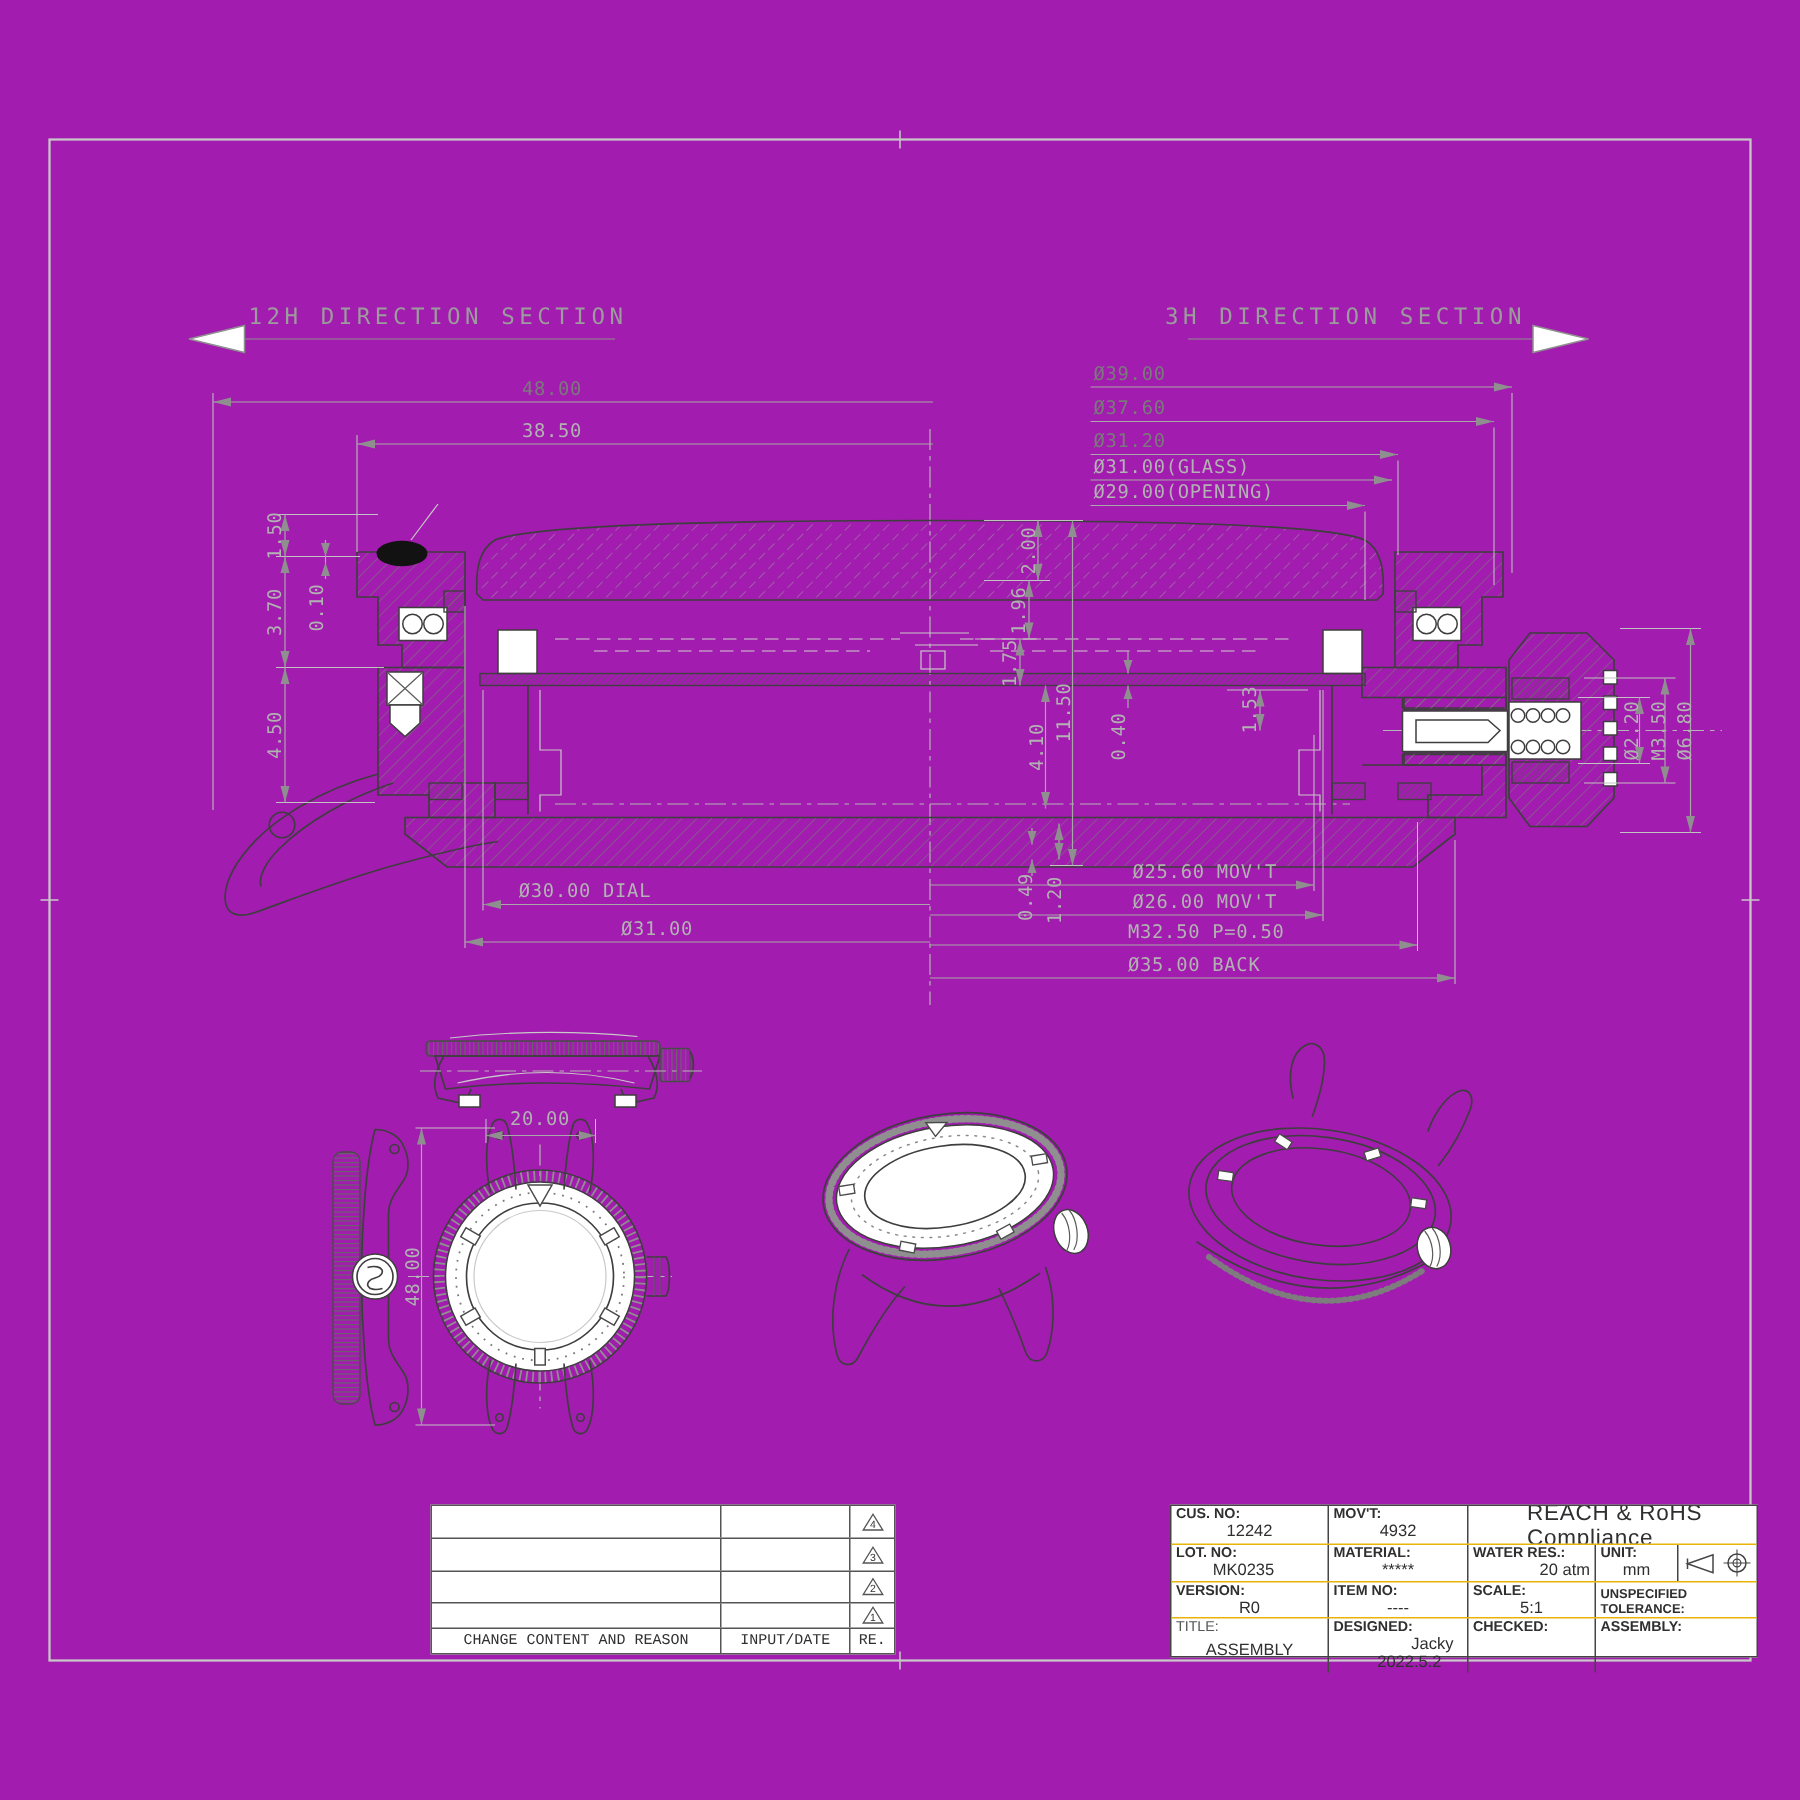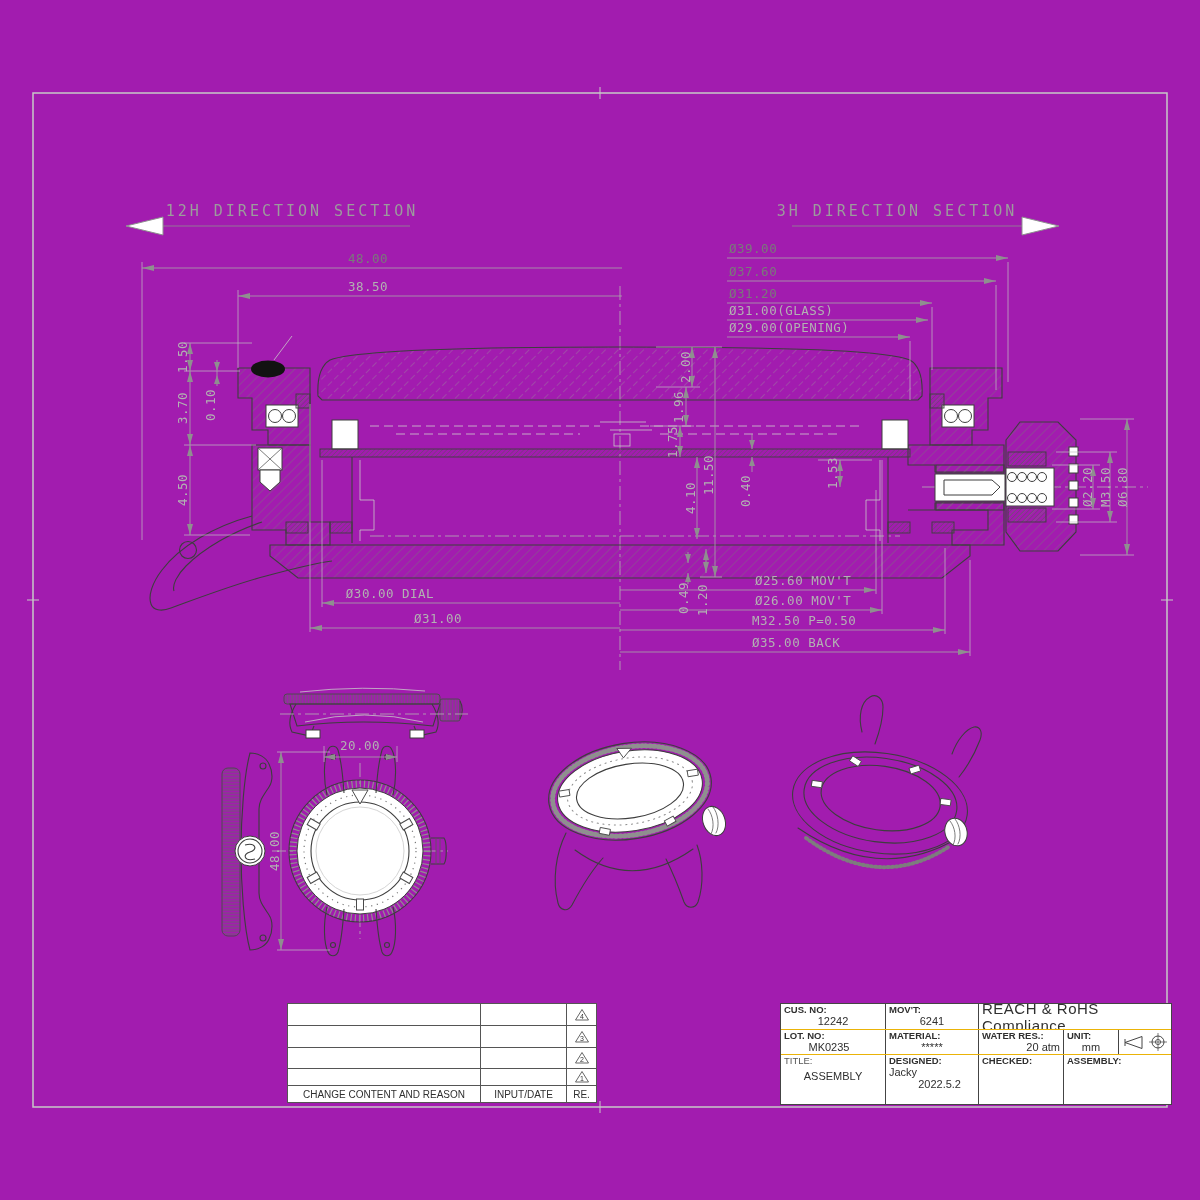--- a/index.html
+++ b/index.html
@@ -26,21 +26,21 @@
   .ts{font-family:"DejaVu Sans Mono",monospace;font-size:15px;letter-spacing:3px;fill:#9c9c9c;}
   
   #titleblock{position:absolute;left:780px;top:1003px;width:392px;height:102px;
     border:1.5px solid #444;box-sizing:border-box;display:flex;flex-direction:column;background:#fff;color:#2f2f2f;}
   .tb-row{display:flex;flex:0 0 auto;border-bottom:1px solid #eab308;}
   .tb-row:last-child{border-bottom:none;flex:1 1 auto;}
   .tb-cell{border-right:1px solid #444;box-sizing:border-box;position:relative;padding:1px 3px;overflow:hidden;}
   .tb-cell:last-child{border-right:none;}
   .tb-label{font-size:9.5px;font-weight:bold;display:block;line-height:10px;}
   .tb-value{font-size:11px;text-align:center;line-height:12px;}
-  .tb-compliance{display:flex;align-items:center;justify-content:center;font-size:15px;letter-spacing:0.5px;}
+  .tb-compliance{display:flex;align-items:center;justify-content:center;font-size:15px;letter-spacing:0.5px;margin-left:36px;}
   .tb-tol{font-size:8.6px;font-weight:bold;line-height:10px;padding-top:2px;}
   
   #revtable{position:absolute;left:287px;top:1003px;width:310px;height:100px;
     border:1px solid #555;box-sizing:border-box;display:flex;flex-direction:column;background:#fff;color:#2f2f2f;}
   .rv-row{display:flex;border-bottom:1px solid #555;box-sizing:border-box;}
   .rv-row:last-child{border-bottom:none;}
   .rv-c1{width:193px;border-right:1px solid #555;box-sizing:border-box;display:flex;align-items:center;justify-content:center;}
   .rv-c2{width:86px;border-right:1px solid #555;box-sizing:border-box;display:flex;align-items:center;justify-content:center;}
   .rv-c3{flex:1;display:flex;align-items:center;justify-content:center;}
   .rv-head{font-size:10px;}
@@ -463,37 +463,37 @@
   <div class="rv-row" style="height:17px;">
     <div class="rv-c1"></div>
         <div class="rv-c2"></div>
     <div class="rv-c3">
           <svg width="16" height="14">
             <polygon points="8,1.5 14.5,12 1.5,12" fill="none" stroke="#555" stroke-width="0.9"></polygon>
             <text x="8" y="10.5" font-size="7" text-anchor="middle" fill="#333" font-family="Liberation Sans, sans-serif">1</text>
           </svg>
         </div>
   </div>
-  <div class="rv-row" style="flex:1;">
+  <div class="rv-row" style="flex:1;font-family:Liberation Mono, monospace;">
     <div class="rv-c1 rv-head">CHANGE CONTENT AND REASON</div>
     <div class="rv-c2 rv-head">INPUT/DATE</div>
     <div class="rv-c3 rv-head">RE.</div>
   </div>
 </div>
 
 
 <div id="titleblock">
   <div class="tb-row" style="height:25px;">
     <div class="tb-cell" style="width:105px;">
       <span class="tb-label">CUS. NO:</span>
       <div class="tb-value">12242</div>
     </div>
     <div class="tb-cell" style="width:93px;">
       <span class="tb-label">MOV'T:</span>
-      <div class="tb-value">6241</div>
+      <div class="tb-value">4932</div>
     </div>
     <div class="tb-cell tb-compliance" style="flex:1;">REACH &amp; RoHS Compliance</div>
   </div>
   <div class="tb-row" style="height:24px;">
     <div class="tb-cell" style="width:105px;">
       <span class="tb-label">LOT. NO:</span>
       <div class="tb-value" style="padding-right:8px;">MK0235</div>
     </div>
     <div class="tb-cell" style="width:93px;">
       <span class="tb-label">MATERIAL:</span>
@@ -513,28 +513,46 @@
             <line x1="2" y1="5" x2="2" y2="12" stroke="#444" stroke-width="1"></line>
           </svg>
       <svg width="20" height="20">
             <circle cx="10" cy="10" r="6" fill="none" stroke="#444" stroke-width="1"></circle>
             <circle cx="10" cy="10" r="2.6" fill="none" stroke="#444" stroke-width="0.8"></circle>
             <line x1="1" y1="10" x2="19" y2="10" stroke="#444" stroke-width="0.7"></line>
             <line x1="10" y1="1" x2="10" y2="19" stroke="#444" stroke-width="0.7"></line>
           </svg>
     </div>
   </div>
+  <div class="tb-row" style="height:23px;">
+    <div class="tb-cell" style="width:105px;">
+      <span class="tb-label">VERSION:</span>
+      <div class="tb-value">R0</div>
+    </div>
+    <div class="tb-cell" style="width:93px;">
+      <span class="tb-label">ITEM NO:</span>
+      <div class="tb-value">----</div>
+    </div>
+    <div class="tb-cell" style="width:85px;">
+      <span class="tb-label">SCALE:</span>
+      <div class="tb-value">5:1</div>
+    </div>
+    <div class="tb-cell tb-tol" style="flex:1;">
+      <span>UNSPECIFIED TOLERANCE:</span><br>
+      <span>LINEAR:±0.10 ANGLE:±1°</span>
+    </div>
+  </div>
   <div class="tb-row">
     <div class="tb-cell" style="width:105px;">
       <span class="tb-label" style="font-weight:normal;color:#555;">TITLE:</span>
       <div class="tb-value" style="margin-top:4px;text-align:center;">ASSEMBLY</div>
     </div>
     <div class="tb-cell" style="width:93px;">
       <span class="tb-label">DESIGNED:</span>
-      <div class="tb-value" style="text-align:left;padding-right:6px;">Jacky</div>
+      <div class="tb-value" style="text-align:right;padding-right:6px;">Jacky</div>
       <div class="tb-value" style="text-align:right;padding-right:14px;">2022.5.2</div>
     </div>
     <div class="tb-cell" style="width:85px;">
       <span class="tb-label">CHECKED:</span>
     </div>
     <div class="tb-cell" style="flex:1;">
       <span class="tb-label">ASSEMBLY:</span>
     </div>
   </div>
 </div>

